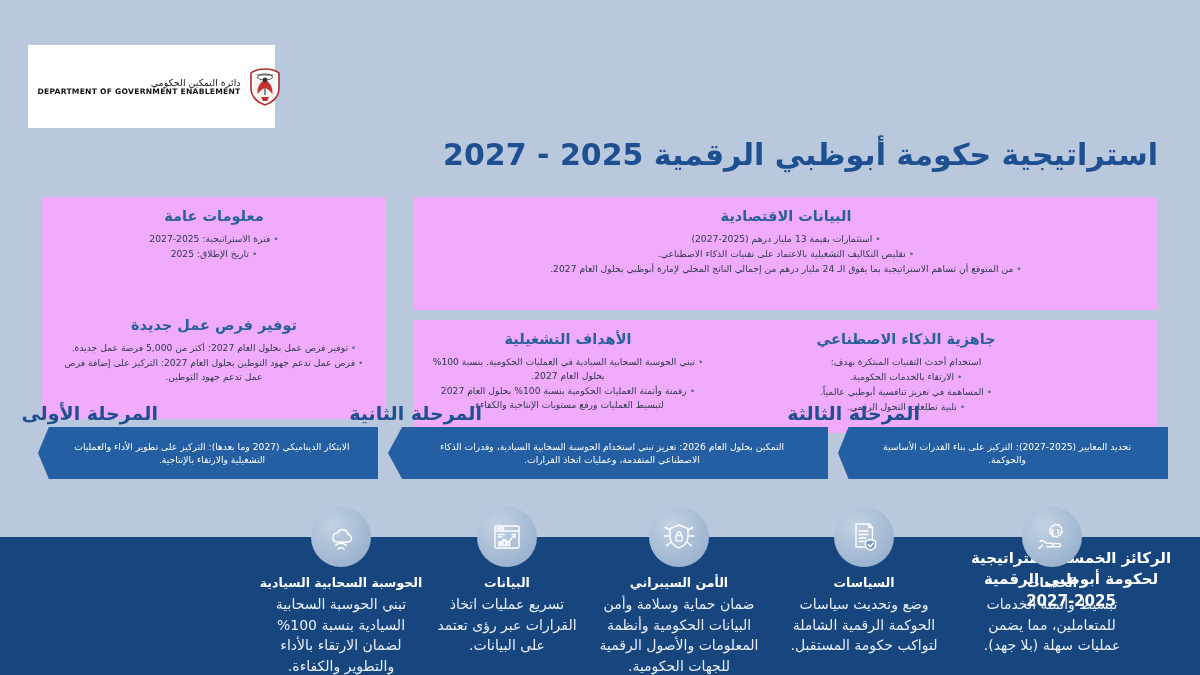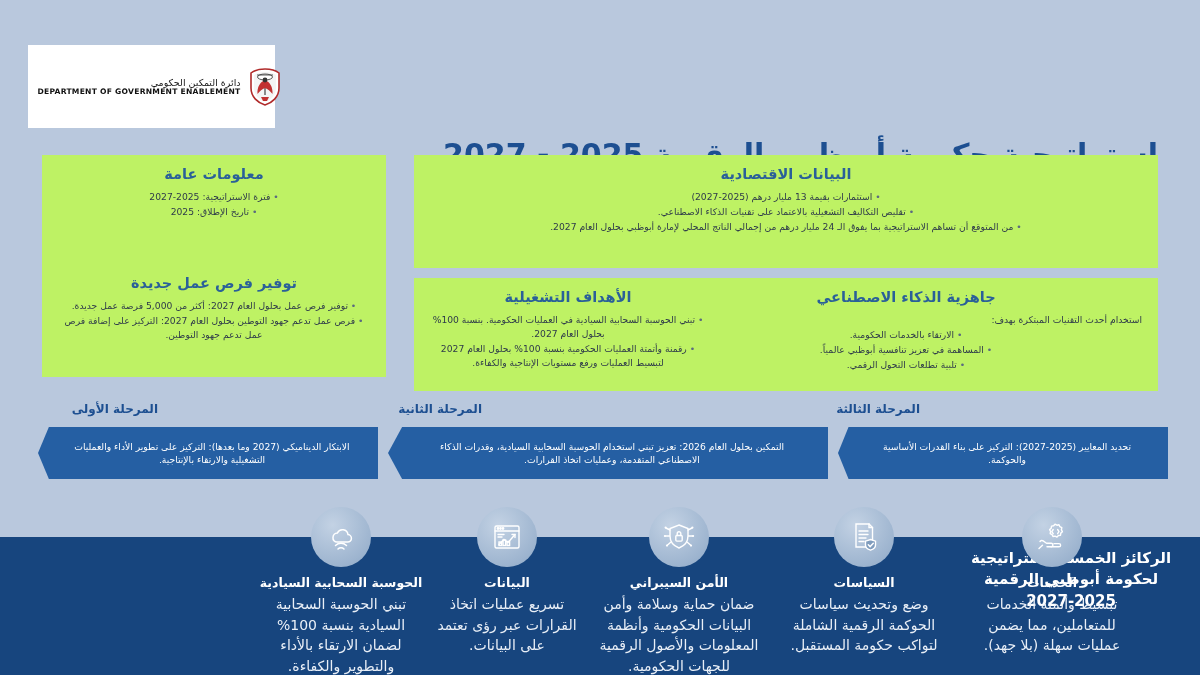--- a/index.html
+++ b/index.html
@@ -24,48 +24,48 @@
     position:absolute;left:28px;top:5px;width:247px;height:83px;
     background:#ffffff;display:flex;align-items:center;justify-content:center;
   }
   .logo-inner{display:flex;align-items:center;gap:7px;direction:ltr;}
   .logo-text{display:flex;flex-direction:column;align-items:flex-end;line-height:1.05;}
   .logo-ar{font-size:9.5px;color:#1a1a1a;letter-spacing:2.2px;direction:rtl;white-space:nowrap;}
   .logo-en{font-size:7.6px;color:#111;font-weight:bold;letter-spacing:.25px;white-space:nowrap;margin-left:16px;}
 
   
   .card{
-    position:absolute;background:#bef264;
+    position:absolute;background:#f0abfc;
     box-sizing:border-box;padding:11px 16px 22px 16px;
-    direction:rtl;text-align:right;
+    direction:rtl;text-align:right;margin-top:42px;
   }
   .card-title{
     color:#2a6099;font-size:14.5px;font-weight:bold;
     text-align:center;margin:0 0 7px 0;line-height:1.2;
   }
   .card ul{list-style:none;margin:0;padding:0;}
   .card li{
     font-size:9.2px;color:#2e3a4a;line-height:1.5;
     text-align:center;margin-bottom:1px;position:relative;
   }
   .card li::before{content:"• ";color:#5b6b80;}
-  .card p.lead{font-size:9.2px;color:#2e3a4a;line-height:1.5;margin:0 0 1px 0;}
+  .card p.lead{font-size:9.2px;color:#2e3a4a;line-height:1.5;text-align:center;margin:0 0 1px 0;}
 
   #card-econ   {right:42px; top:155px; width:744px;height:113px;}
   #card-info   {right:814px;top:155px; width:344px;height:113px;}
   #card-ai     {right:42px; top:278px; width:504px;height:113px;}
   #card-ops    {right:478px;top:278px; width:308px;height:113px;}
   #card-jobs   {right:814px;top:264px; width:344px;height:113px;}
   #card-econ .card-title,#card-info .card-title{text-align:center;}
   #card-econ ul li{text-align:center;}
 
   
   .phase-labels{position:absolute;left:0;top:402px;width:1200px;height:22px;}
   .phase-label{
-    position:absolute;top:0;font-size:12px;font-weight:bold;color:#1d4f91;
+    position:absolute;top:0;font-size:19px;font-weight:bold;color:#1d4f91;
     direction:rtl;white-space:nowrap;
   }
   #plabel-1{right:1042px;}
   #plabel-2{right:718px;}
   #plabel-3{right:280px;}
 
   .chev-row{position:absolute;left:0;top:427px;width:1200px;height:52px;}
   .chev{
     position:absolute;top:0;height:52px;background:#255fa3;color:#fff;
     display:flex;align-items:center;justify-content:center;

